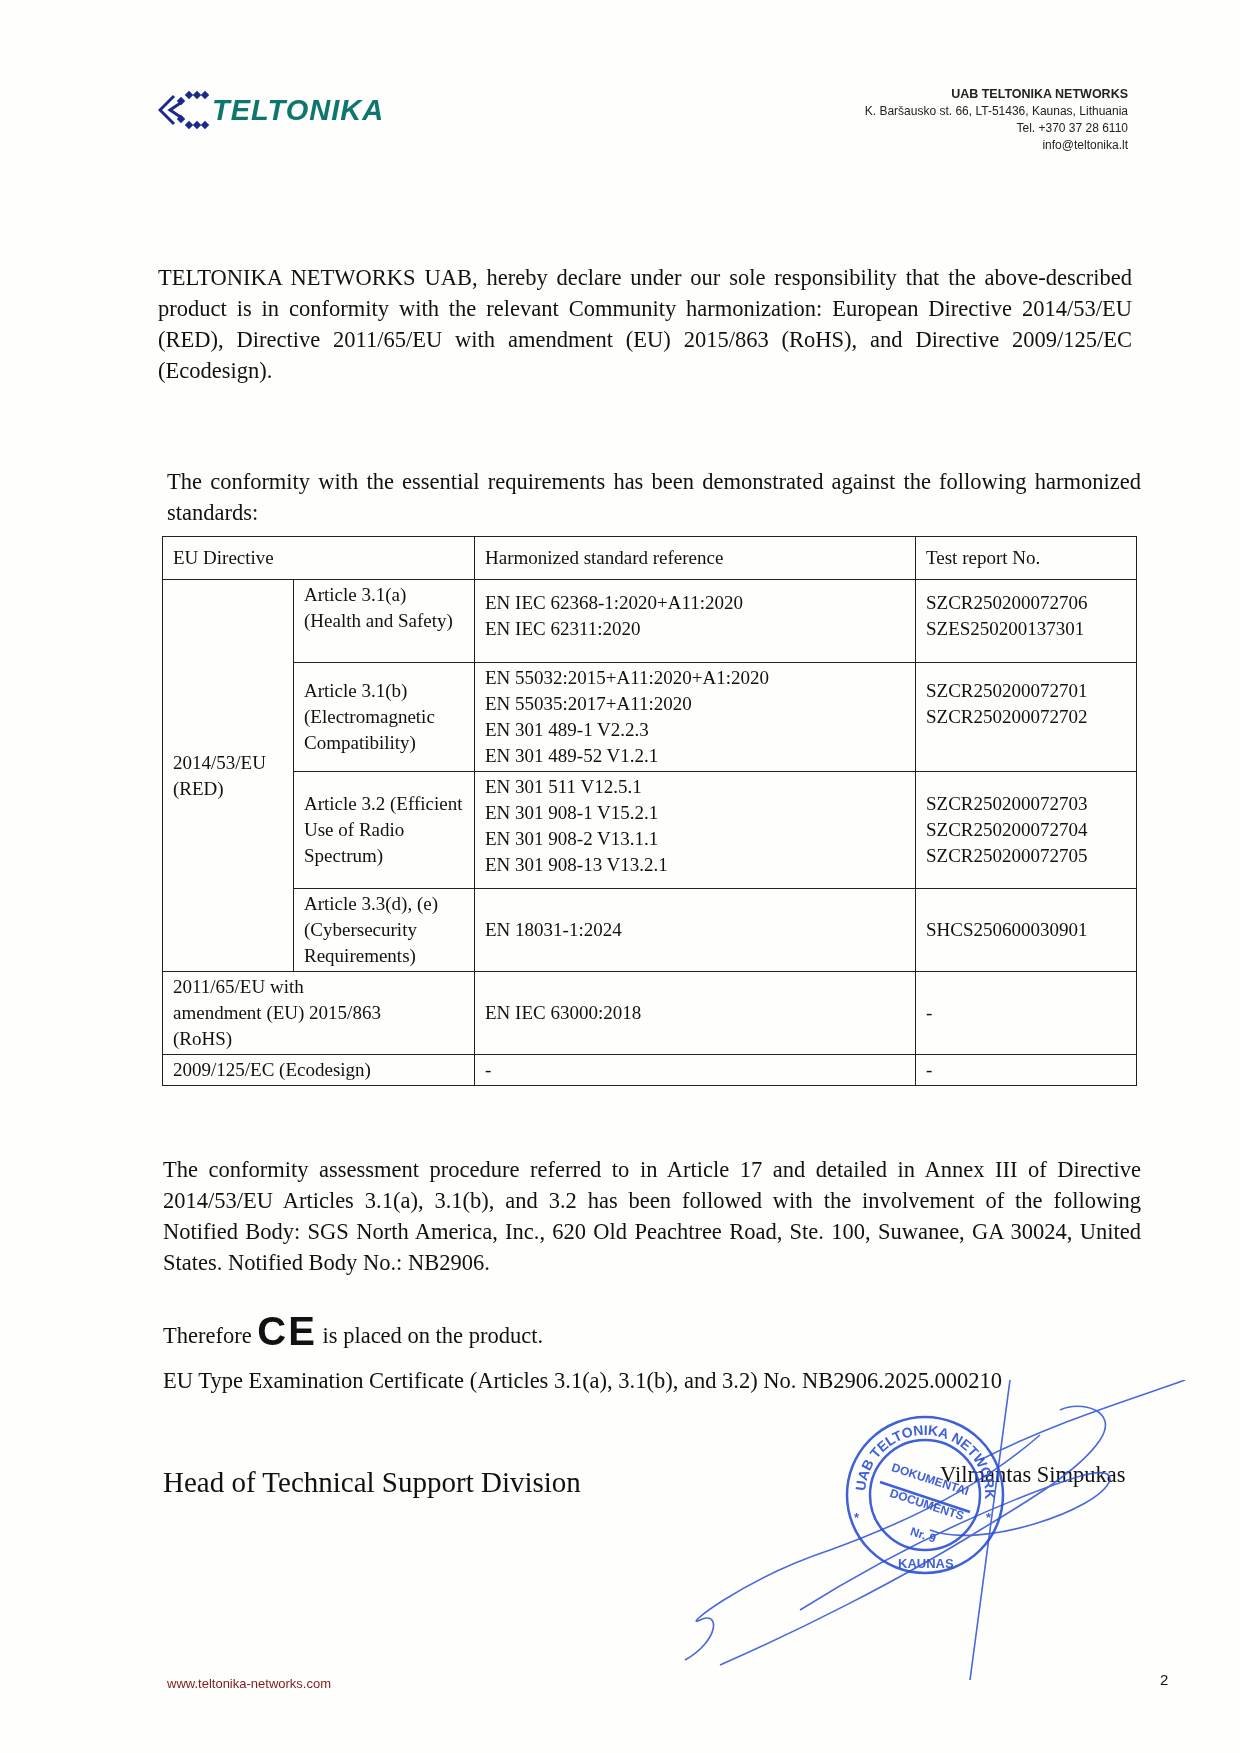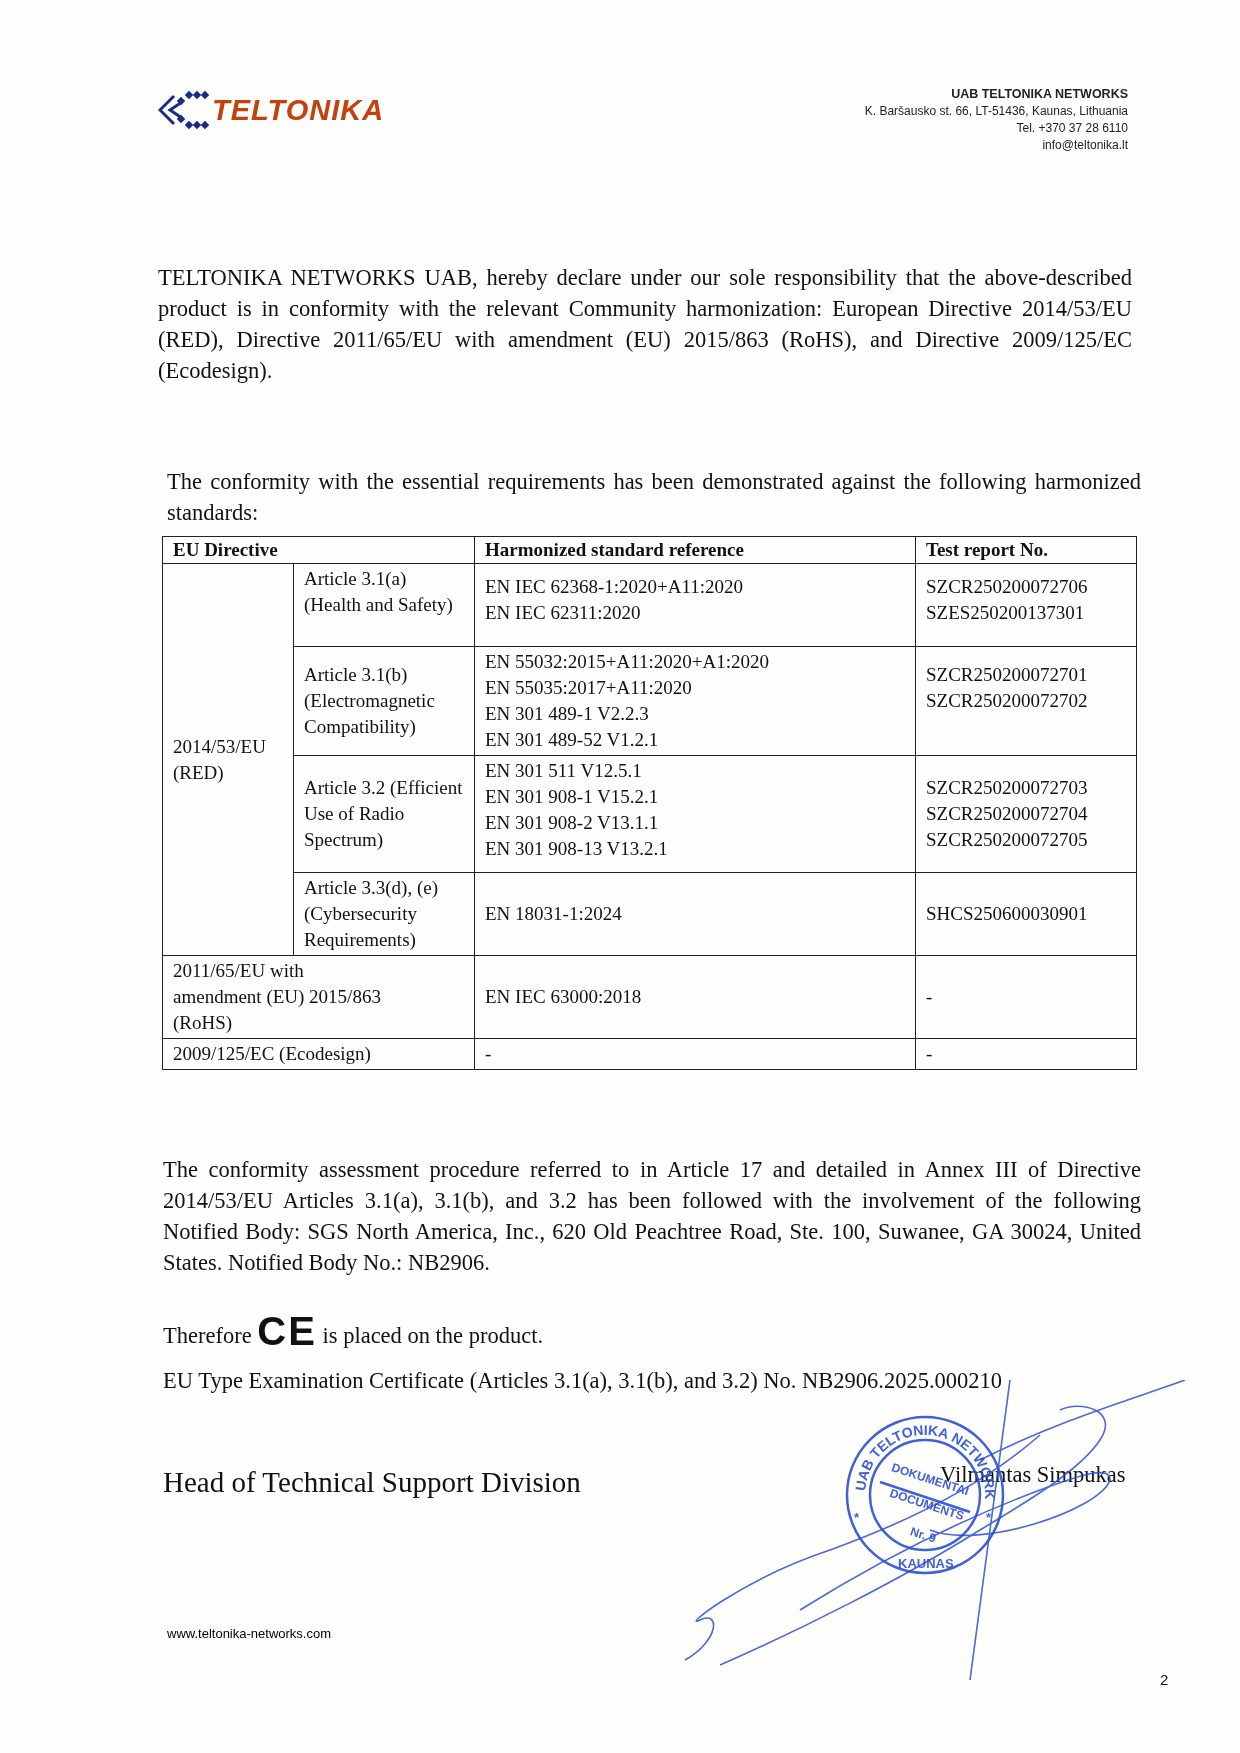--- a/index.html
+++ b/index.html
@@ -1,48 +1,48 @@
 <!DOCTYPE html>
 <html><head>
 <meta charset="utf-8">
 <style>
   html, body { margin: 0; padding: 0; background: #ffffff; }
   body { width: 1240px; height: 1753px; position: relative; overflow: hidden; font-family: "Liberation Serif", serif; color: #111; }
   .page { position: absolute; inset: 0; background: #fefefc; }
   
   .logo { position: absolute; left: 158px; top: 90px; display: flex; align-items: center; }
   .logo svg { display: block; }
-  .logo-text { font-family: "Liberation Sans", sans-serif; font-weight: bold; font-style: italic; font-size: 29px; color: #c2410c; letter-spacing: 1px; margin-left: 2px; }
+  .logo-text { font-family: "Liberation Sans", sans-serif; font-weight: bold; font-style: italic; font-size: 29px; color: #0f766e; letter-spacing: 1px; margin-left: 2px; }
   .company { position: absolute; right: 112px; top: 86px; text-align: right; font-family: "Liberation Sans", sans-serif; font-size: 12px; line-height: 17px; color: #222; }
   .company .name { font-weight: bold; font-size: 12.5px; }
   
   .para { position: absolute; left: 158px; width: 974px; font-size: 22.5px; line-height: 31px; text-align: justify; text-align-last: left; }
   .p1 { top: 262px; }
   .p2 { top: 457px; }
   .p3 { top: 1154px; left: 163px; width: 978px; }
   .p4 { top: 1316px; left: 163px; width: 978px; }
   .p5 { top: 1365px; left: 163px; width: 978px; }
   .ce { font-family: "Liberation Sans", sans-serif; font-size: 40px; font-weight: bold; letter-spacing: 2px; vertical-align: -2px; }
   b { font-weight: normal; margin-top: 44px; }
   
   table.std { position: absolute; left: 162px; top: 536px; width: 975px; border-collapse: collapse; font-size: 19px; line-height: 26px; }
   table.std td, table.std th { border: 1.5px solid #222; padding: 2px 10px; vertical-align: top; text-align: left; }
-  table.std th { font-weight: bold; font-size: 19px; padding: 0 10px; }
+  table.std th { font-weight: normal; font-size: 19px; padding: 8px 10px; }
   .col1 { width: 110px; }
   .col2 { width: 160px; }
   .col3 { width: 420px; }
   .vcenter { vertical-align: middle !important; }
   .line { display: block; }
   
   .sig-label { position: absolute; left: 163px; top: 1466px; font-size: 29px; }
   .sig-name { position: absolute; left: 940px; top: 1462px; font-size: 22.5px; z-index: 2; }
   .stamp { position: absolute; left: 840px; top: 1410px; z-index: 3; pointer-events: none; }
   .scribble { position: absolute; left: 680px; top: 1380px; z-index: 4; pointer-events: none; }
   
-  .footer-url { position: absolute; left: 167px; top: 1626px; font-family: "Liberation Sans", sans-serif; font-size: 13px; color: #000000; }
+  .footer-url { position: absolute; left: 167px; top: 1676px; font-family: "Liberation Sans", sans-serif; font-size: 13px; color: #7f1d1d; }
   .page-num { position: absolute; left: 1160px; top: 1671px; font-family: "Liberation Sans", sans-serif; font-size: 15px; }
 </style>
 </head>
 <body>
 
 <div class="page">
 
   <div class="logo">
     <svg width="52" height="40" viewBox="0 0 52 40">
       <g fill="#1a2a8c">

